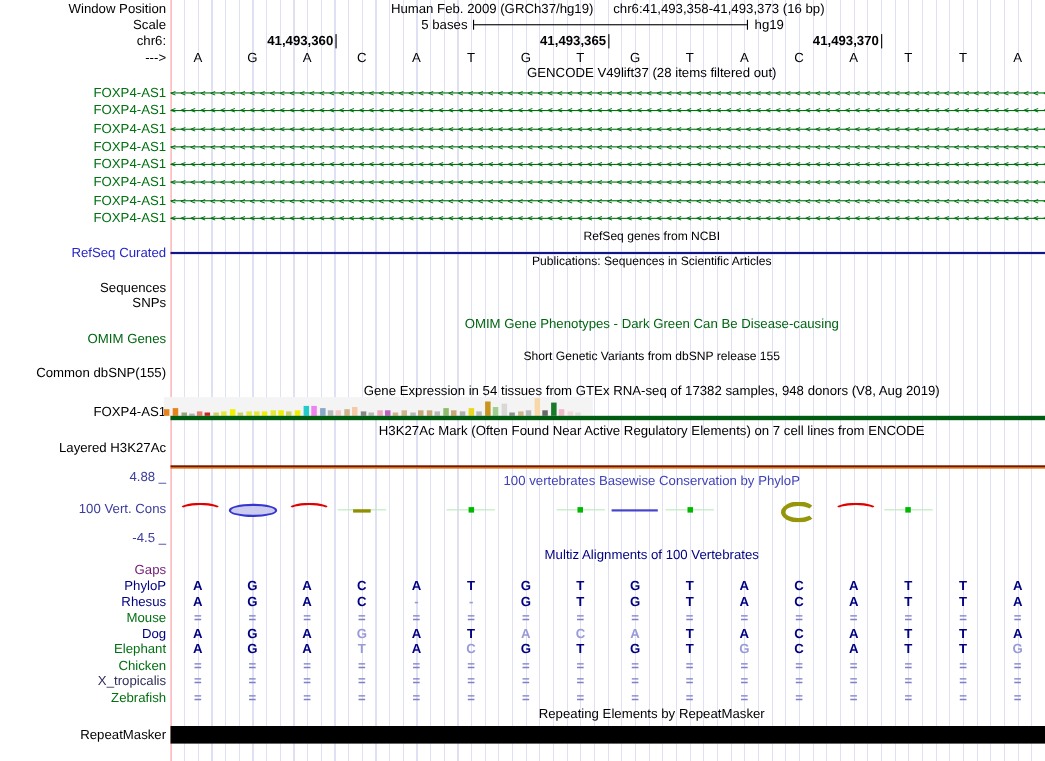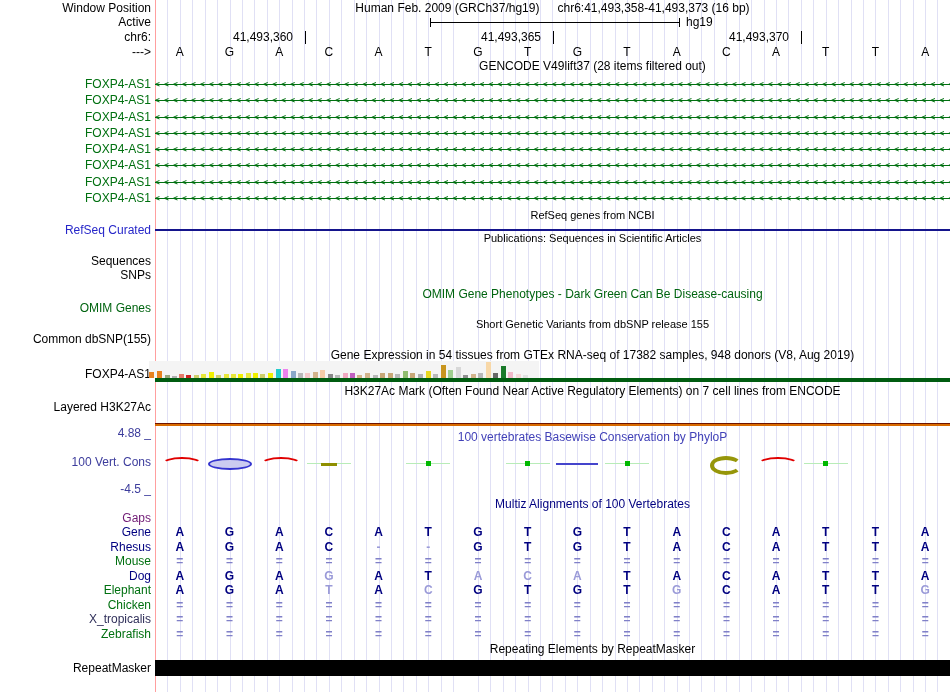--- a/index.html
+++ b/index.html
@@ -14,21 +14,21 @@
   .c-omim{color:#006410;} .c-orange{color:#701a75;} .c-navy{color:#000080;} .c-phy{color:#4242b8;}
   
   #hdr{position:absolute;left:155px;top:1px;width:795px;text-align:center;white-space:nowrap;}
   #hdr span+span{margin-left:18px;}
   #ruler{position:absolute;left:155px;top:15px;width:795px;height:14px;}
   #scale-text{position:absolute;left:0;top:0;width:270px;text-align:right;}
   #scale-line{position:absolute;left:275px;top:3px;width:248px;height:9px;border-left:1px solid #000;border-right:1px solid #000;
     background:linear-gradient(#000,#000) center/100% 1px no-repeat;}
   #assembly{position:absolute;left:531px;top:0;}
   #ruler-ticks{position:absolute;left:155px;top:30px;width:795px;height:15px;}
-  .tick-label{position:absolute;top:0;text-align:center;white-space:nowrap;}
+  .tick-label{position:absolute;top:0;text-align:right;white-space:nowrap;font-weight:bold;}
   .tick-bar{position:absolute;top:1px;width:1px;height:13px;background:#000;}
   #seq-letters{position:absolute;left:155px;top:45px;width:795px;height:14px;}
   .base{position:absolute;transform:translateX(-50%);top:0;}
   
   #gencode-rows{position:absolute;left:0;top:76px;width:950px;height:131px;}
   .gencode-row{position:absolute;left:0;width:950px;height:16.25px;}
   .gencode-row .lbl{top:1px;}
   .arrows{position:absolute;left:155px;top:8px;width:795px;height:0;}
   .aline{position:absolute;left:0;top:0;width:795px;height:1px;background:#007010;}
   .chev{position:absolute;left:0;top:-5px;width:795px;height:11px;overflow:hidden;color:#007010;
@@ -61,22 +61,23 @@
 </style>
 </head>
 <body>
 
 <div id="gridlines"></div>
 
 <div class="lbl" style="top:1px">Window Position</div>
 <div id="hdr">
   <span>Human Feb. 2009 (GRCh37/hg19)</span><span>chr6:41,493,358-41,493,373 (16 bp)</span>
 </div>
-<div class="lbl" style="top:15px">Active</div>
+<div class="lbl" style="top:15px">Scale</div>
 <div id="ruler">
+  <span id="scale-text">5 bases</span>
   <div id="scale-line"></div>
   <span id="assembly">hg19</span>
 </div>
 <div class="lbl" style="top:30px">chr6:</div>
 <div id="ruler-ticks">
     <div class="tick-label" style="left: 68px; width: 80px;">41,493,360</div>
     <div class="tick-bar" style="left: 150px;"></div>
     <div class="tick-label" style="left: 316px; width: 80px;">41,493,365</div>
     <div class="tick-bar" style="left: 398px;"></div>
     <div class="tick-label" style="left: 564px; width: 80px;">41,493,370</div>
@@ -258,21 +259,21 @@
     <div class="g-arc" style="left: 603.094px;"></div>
     <div class="g-sqline" style="left: 648.781px;"></div>
     <div class="g-square" style="left: 668.281px;"></div>
   </div>
 <div class="lbl c-cons" style="top:482px">-4.5 _</div>
 
 <div class="ctitle c-navy" style="top:498px">Multiz Alignments of 100 Vertebrates</div>
 <div class="lbl c-orange" style="top:511px">Gaps</div>
 <div id="multiz-rows">
     <div class="mzrow" style="top: 0px;">
-      <div class="lbl" style="color: rgb(0, 0, 128);">Gene</div>
+      <div class="lbl" style="color: rgb(0, 0, 128);">PhyloP</div>
       <div class="mzdata">
         <div class="mzcell" style="left: 24.8438px;">A</div>
         <div class="mzcell" style="left: 74.5312px;">G</div>
         <div class="mzcell" style="left: 124.219px;">A</div>
         <div class="mzcell" style="left: 173.906px;">C</div>
         <div class="mzcell" style="left: 223.594px;">A</div>
         <div class="mzcell" style="left: 273.281px;">T</div>
         <div class="mzcell" style="left: 322.969px;">G</div>
         <div class="mzcell" style="left: 372.656px;">T</div>
         <div class="mzcell" style="left: 422.344px;">G</div>

